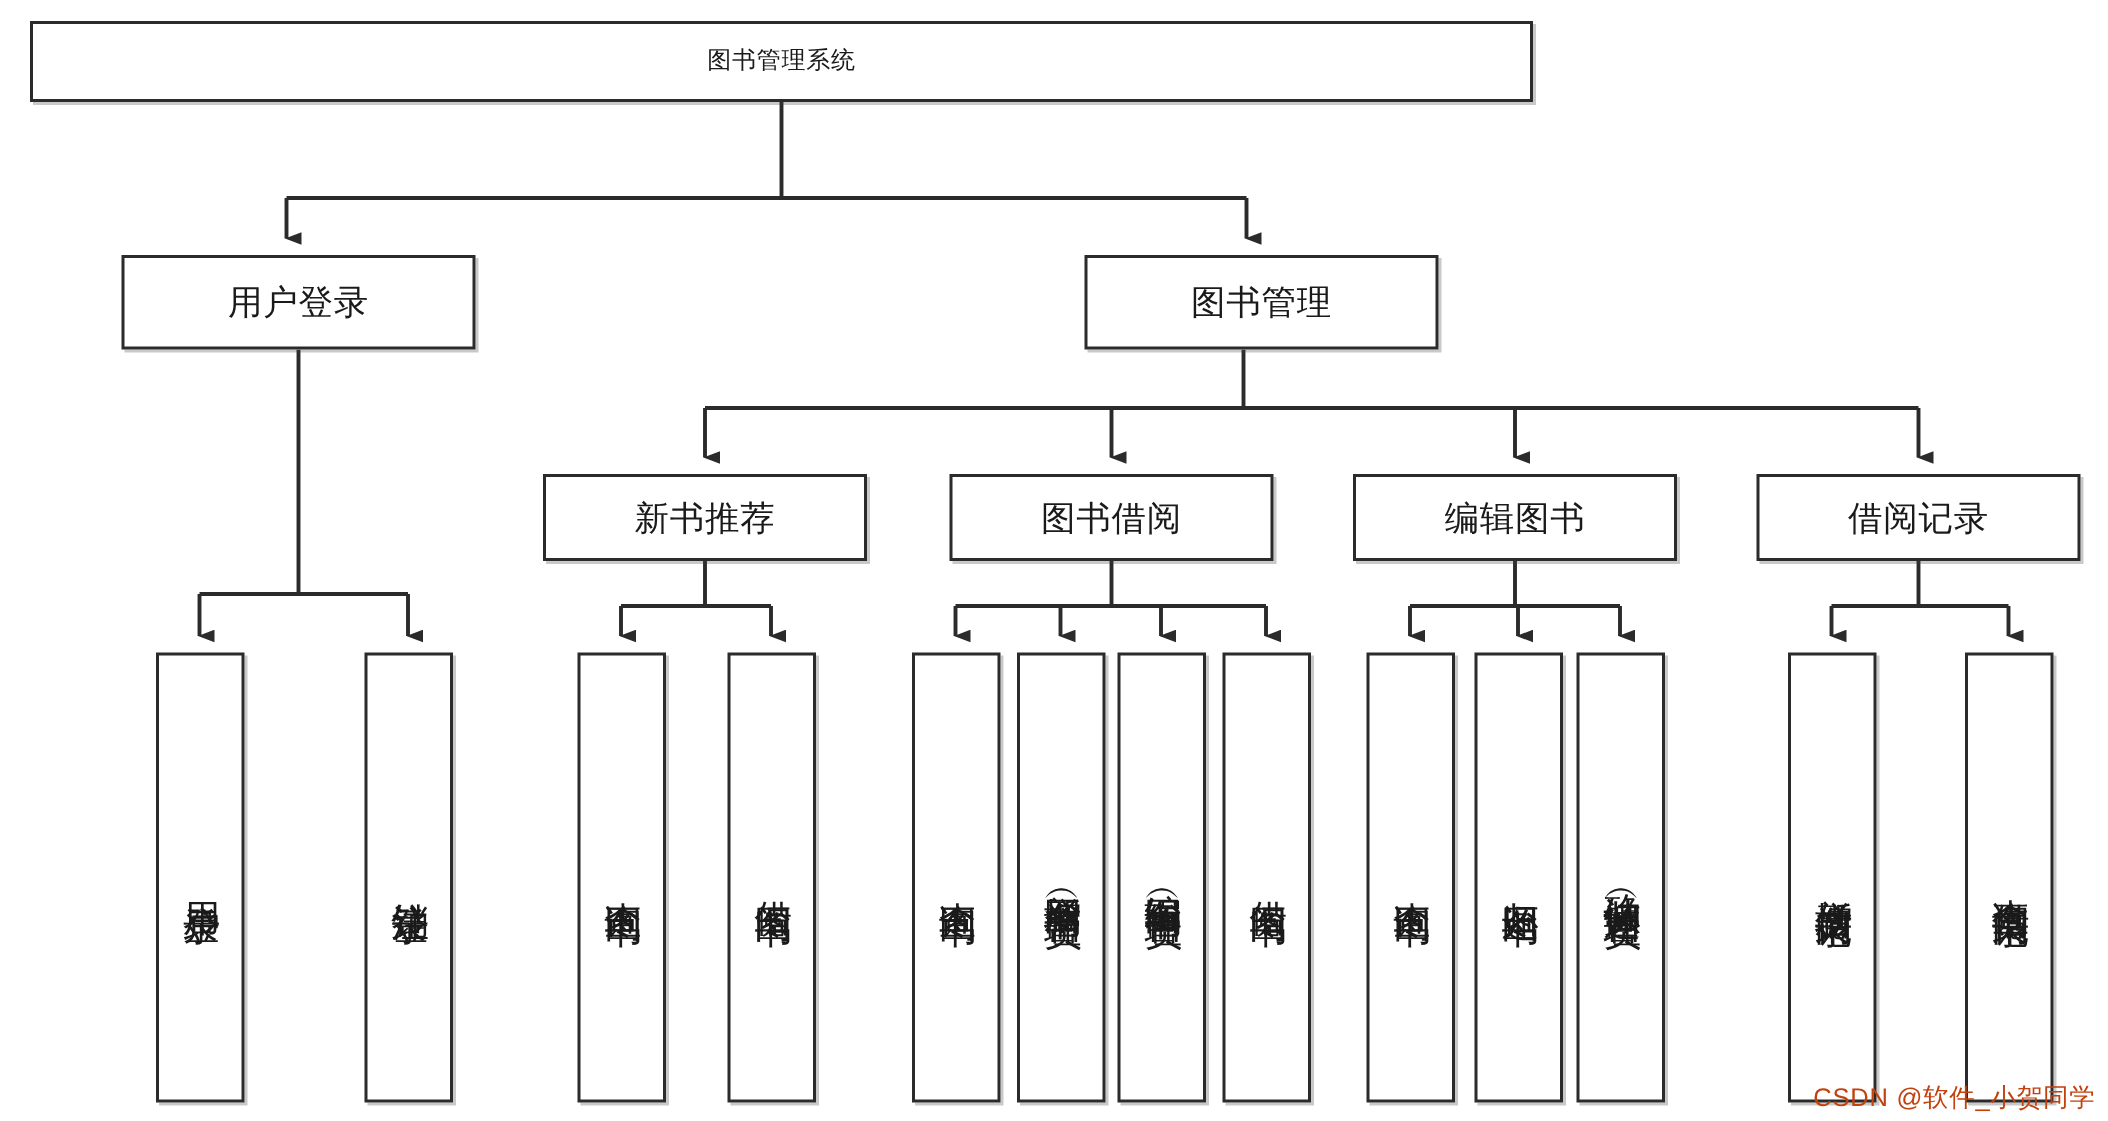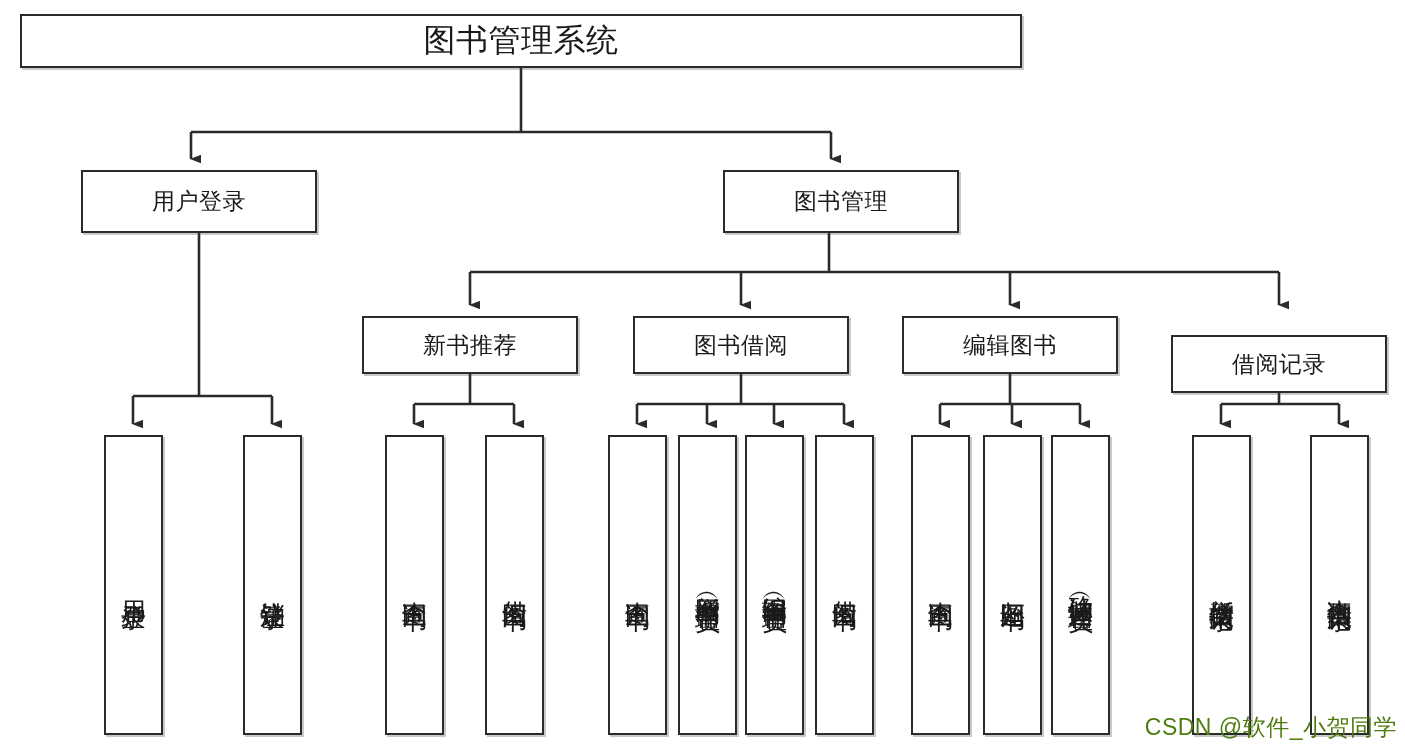--- a/index.html
+++ b/index.html
@@ -40,40 +40,40 @@
     display: block;
     text-align: center;
     line-height: 1.06;
     letter-spacing: 0.5px;
   }
   .node.horiz .label {
     writing-mode: horizontal-tb;
     font-size: 23px;
   }
   .node.root .label {
-    font-size: 32px;
+    font-size: 16px;
   }
   .node.vert {
     align-items: center;
     justify-content: center;
   }
   .node.vert .label {
     writing-mode: vertical-rl;
     text-orientation: upright;
     font-size: 25px;
     line-height: 1.0;
     letter-spacing: 2px;
     white-space: nowrap;
   }
   #watermark {
     position: absolute;
     right: 8px;
     bottom: 4px;
-    font-size: 23px;
-    color: #4d7c0f;
+    font-size: 17px;
+    color: #c2410c;
     letter-spacing: 0.5px;
     white-space: nowrap;
     text-align: center;
   }
 </style>
 </head>
 <body>
 
 <div id="canvas">
 
@@ -140,21 +140,21 @@
 
   <div class="node horiz" style="left:362px; top:316px; width:216px; height:58px;">
     <span class="label">新书推荐</span>
   </div>
   <div class="node horiz" style="left:633px; top:316px; width:216px; height:58px;">
     <span class="label">图书借阅</span>
   </div>
   <div class="node horiz" style="left:902px; top:316px; width:216px; height:58px;">
     <span class="label">编辑图书</span>
   </div>
-  <div class="node horiz" style="left:1171px; top:316px; width:216px; height:58px;margin-top:19px;">
+  <div class="node horiz" style="left:1171px; top:316px; width:216px; height:58px;">
     <span class="label">借阅记录</span>
   </div>
 
   <div class="node vert" style="left:104px; top:435px; width:59px; height:300px;">
     <span class="label">用户登录</span>
   </div>
   <div class="node vert" style="left:243px; top:435px; width:59px; height:300px;">
     <span class="label">注销登录</span>
   </div>
 

